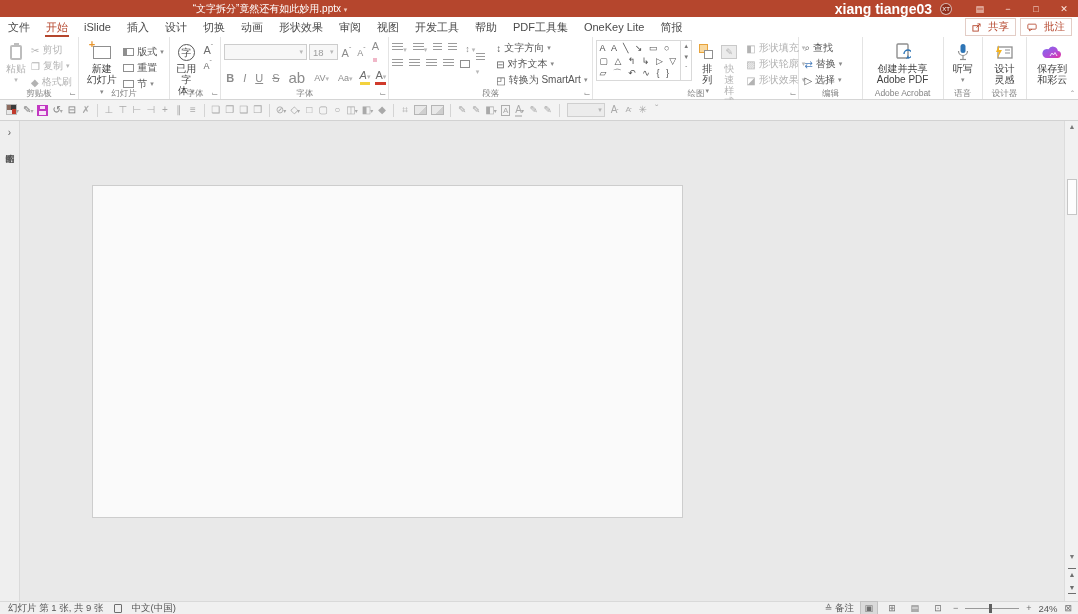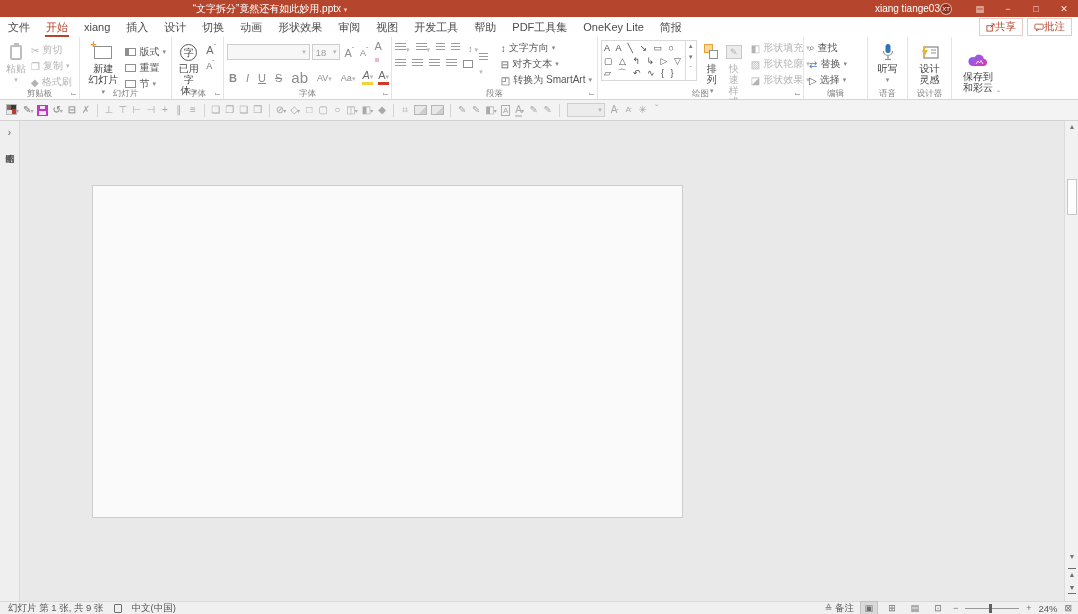--- a/index.html
+++ b/index.html
@@ -5,31 +5,31 @@
   * { box-sizing: border-box; margin: 0; padding: 0; }
   html,body { width:1078px; height:614px; overflow:hidden; }
   body { font-family:"Liberation Sans", sans-serif; background:#e9e9e9; position:relative; font-size:11px; -webkit-font-smoothing:antialiased; }
 
   
   .titlebar { position:absolute; top:0; left:0; right:0; height:17px; background:#b5462d; color:#fff; }
   .doc-title { position:absolute; left:120px; top:2px; width:300px; text-align:center; font-size:10px; color:#fff; white-space:nowrap; }
   .doc-title .dd { color:#f0c9bd; }
   .search-pill { position:absolute; left:425px; top:2px; width:233px; height:13px; background:#cd7b67; border:1px solid #d98d7a; border-radius:2px; display:flex; align-items:center; gap:5px; padding-left:12px; color:#5e1d0e; font-size:9.5px; cursor:text; }
   .tb-right { position:absolute; right:0; top:0; height:17px; display:flex; align-items:center; }
-  .user-name { font-size:10px; color:#fff; }
+  .user-name { font-size:14px; margin-right:8px; color:#fff;font-weight:bold; }
   .avatar { width:12px; height:12px; border-radius:50%; background:#8f2e1b; border:1px solid rgba(255,255,255,.65); color:#fff; font-size:6px; display:flex; align-items:center; justify-content:center; margin-right:14px; }
   .winbtn { width:28px; height:17px; display:flex; align-items:center; justify-content:center; font-size:9px; color:#fde7df; }
 
   
   .tabrow { position:absolute; top:17px; left:0; right:0; height:20px; background:#fff; display:flex; align-items:stretch; }
   .tab { padding:0 8px; display:flex; align-items:center; color:#4a4a4a; font-size:11px; position:relative; cursor:default; white-space:nowrap; }
   .tab.active { color:#b5462d; }
   .tab.active::after { content:""; position:absolute; left:7px; right:7px; bottom:0; height:2px; background:#b5462d; }
   .tabrow-right { margin-left:auto; display:flex; align-items:center; gap:4px; padding-right:6px; }
-  .pillbtn { display:flex; align-items:center; gap:0; color:#b5462d; font-size:10.5px; border:1px solid #e3cdc6; padding:1px 6px; background:#fff; }
+  .pillbtn { display:flex; align-items:center; gap:7px; color:#b5462d; font-size:10.5px; border:1px solid #e3cdc6; padding:1px 6px; background:#fff; }
 
   
   .ribbon { position:absolute; top:37px; left:0; right:0; height:63px; background:#fff; border-bottom:1px solid #d5d5d5; display:flex; }
   .rgroup { position:relative; border-right:1px solid #e4e4e4; padding:3px 3px 12px 3px; display:flex; align-items:flex-start; }
   .rlabel { position:absolute; bottom:0; left:0; right:0; text-align:center; font-size:8.5px; color:#828282; line-height:11px; white-space:nowrap; }
   .launcher { position:absolute; bottom:1px; right:2px; font-size:8px; color:#9a9a9a; line-height:8px; }
   .bigbtn { display:flex; flex-direction:column; align-items:center; font-size:10px; color:#3f3f3f; line-height:11px; text-align:center; padding:1px 3px; cursor:default; }
   .bigbtn .ic { height:22px; display:flex; align-items:center; justify-content:center; }
   .stack { display:flex; flex-direction:column; justify-content:flex-start; }
   .sbtn { display:flex; align-items:center; gap:3px; font-size:10px; color:#565656; height:16px; padding:0 2px; white-space:nowrap; }
@@ -116,21 +116,21 @@
     <span class="winbtn">▤</span>
     <span class="winbtn">−</span>
     <span class="winbtn">□</span>
     <span class="winbtn">✕</span>
   </div>
 </div>
 
 <div class="tabrow">
   <span class="tab">文件</span>
   <span class="tab active">开始</span>
-  <span class="tab">xiang</span>
+  <span class="tab">iSlide</span>
   <span class="tab">插入</span>
   <span class="tab">设计</span>
   <span class="tab">切换</span>
   <span class="tab">动画</span>
   <span class="tab">形状效果</span>
   <span class="tab">审阅</span>
   <span class="tab">视图</span>
   <span class="tab">开发工具</span>
   <span class="tab">帮助</span>
   <span class="tab">PDF工具集</span>
@@ -364,20 +364,34 @@
         </span>
       <span class="sbtn">
           <span>▷</span>
           <span>选择</span>
           <span class="dd">▾</span>
         </span>
     </div>
     <span class="rlabel">编辑</span>
   </div>
 
+  <div class="rgroup" style="width:82px">
+    <div class="bigbtn" style="margin:0 auto">
+      <span class="ic">
+        <svg width="16" height="18" viewBox="0 0 16 18">
+          <rect x="2" y="1" width="11" height="14" rx="1" fill="none" stroke="#8f8f8f" stroke-width="1.4"></rect>
+          <path d="M9 11 a4 4 0 1 1 4 4" fill="none" stroke="#2e75b6" stroke-width="1.4"></path>
+          <path d="M13 12 l1 3 l-3 1 z" fill="#2e75b6"></path>
+        </svg>
+      </span>
+      <span>创建并共享</span>
+      <span>Adobe PDF</span>
+    </div>
+    <span class="rlabel">Adobe Acrobat</span>
+  </div>
 
   <div class="rgroup" style="width:40px">
     <div class="bigbtn" style="margin:0 auto">
       <span class="ic">
         <svg width="12" height="18" viewBox="0 0 12 18">
           <rect x="3.5" y="1" width="5" height="9" rx="2.5" fill="#2e75b6"></rect>
           <path d="M1.5 8 a4.5 4.5 0 0 0 9 0" fill="none" stroke="#8f8f8f" stroke-width="1.2"></path>
           <line x1="6" y1="13" x2="6" y2="16" stroke="#8f8f8f" stroke-width="1.2"></line>
           <line x1="3" y1="16.5" x2="9" y2="16.5" stroke="#8f8f8f" stroke-width="1.2"></line>
         </svg>
@@ -398,21 +412,21 @@
           <path d="M4 0 L1 7 L4 7 L2 14 L7 5 L4 5 Z" fill="#f5b31d"></path>
         </svg>
       </span>
       <span>设计</span>
       <span>灵感</span>
     </div>
     <span class="rlabel">设计器</span>
   </div>
 
   <div class="rgroup" style="width:52px; border-right:none">
-    <div class="bigbtn" style="margin:8px auto">
+    <div class="bigbtn" style="margin:0 auto">
       <span class="ic">
         <svg width="20" height="14" viewBox="0 0 20 14">
           <defs>
               <linearGradient id="cg" x1="0" y1="0" x2="1" y2="1">
                 <stop offset="0" stop-color="#7a6cf0"></stop>
                 <stop offset="0.6" stop-color="#b44bd6"></stop>
                 <stop offset="1" stop-color="#e3309b"></stop>
               </linearGradient>
             </defs>
           <path d="M5 13 a4.5 4.5 0 1 1 1.5 -8.7 a5 5 0 0 1 9.4 1.7 a3.5 3.5 0 0 1 -1 7 z" fill="url(#cg)"></path>

